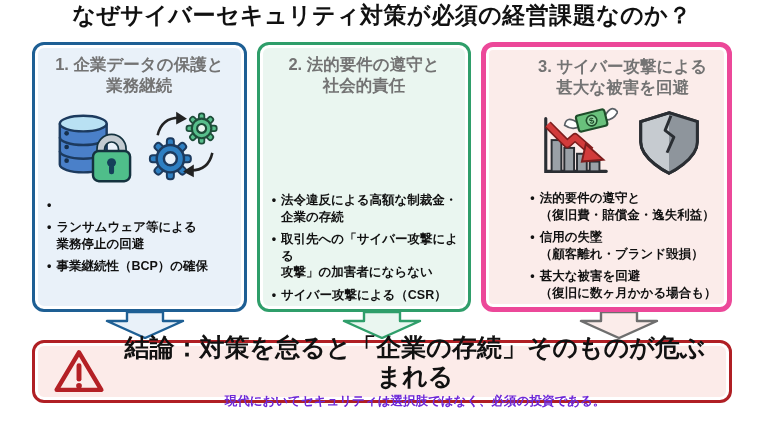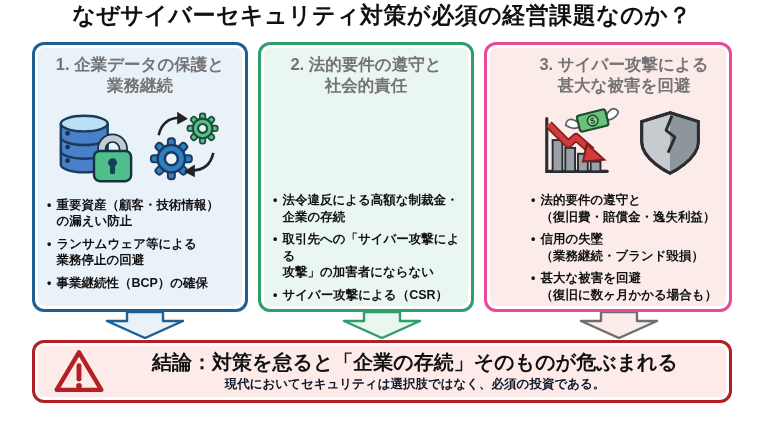--- a/index.html
+++ b/index.html
@@ -15,21 +15,21 @@
   .cols{
     display:flex;gap:10px;margin:11px 32px 0 32px;height:270px;
   }
   .card{
     flex:1;border-radius:12px;box-sizing:border-box;
     box-shadow:inset 0 0 0 3px #ffffff;
     display:flex;flex-direction:column;
   }
   .card.c1{background:#e9f1f9;border:3px solid #1e5f94;}
   .card.c2{background:#eaf6f0;border:3px solid #2f9e6a;justify-content:space-between;}
-  .card.c3{background:#fbecea;border:3px solid #ec4899;padding-left:32px;}
+  .card.c3{background:#fbecea;border:5px solid #ec4899;padding-left:32px;}
   .card-h{
     margin:0;padding:9px 4px 2px 4px;text-align:center;
     font-size:16.5px;font-weight:bold;line-height:1.3;white-space:pre-line;color:#737373;
   }
   .icons{
     display:flex;justify-content:center;align-items:center;gap:10px;
     height:92px;margin-top:2px;
   }
   .bullets{
     list-style:none;margin:4px 0 0 0;padding:0 8px 0 12px;
@@ -40,22 +40,22 @@
   .bt{white-space:pre-line;}
   .arrows{display:flex;gap:10px;margin:0 32px;height:27px;}
   .arrow-cell{flex:1;display:flex;justify-content:center;}
   .conclusion{
     margin:1px 32px 0 32px;height:63px;box-sizing:border-box;
     border:3.5px solid #b01f24;border-radius:12px;background:#fcebe9;
     box-shadow:inset 0 0 0 3px #ffffff;
     display:flex;align-items:center;padding:0 16px;gap:10px;
   }
   .ctext{flex:1;text-align:center;}
-  .c1line{font-size:20px;font-weight:bold;color:#111;line-height:1.15;}
-  .c2line{font-size:12.5px;font-weight:bold;color:#0f172a;margin-top:2px;font-family:Liberation Serif, serif;}
+  .c1line{font-size:25px;font-weight:bold;color:#111;line-height:1.15;}
+  .c2line{font-size:12.5px;font-weight:bold;color:#6d28d9;margin-top:2px;font-family:Liberation Serif, serif;}
   svg{display:block;}
 </style>
 </head>
 <body>
 
 <div class="poster">
 
   <h1 class="title">なぜサイバーセキュリティ対策が必須の経営課題なのか？</h1>
 
   <div class="cols">
@@ -97,22 +97,20 @@
           </g>
           <path d="M14 26 Q 18 8 36 8" fill="none" stroke="#222" stroke-width="2.6"></path>
           <polygon points="33,2 44,9 33,15" fill="#222"></polygon>
           <path d="M70 44 Q 66 62 48 62" fill="none" stroke="#222" stroke-width="2.6"></path>
           <polygon points="51,56 40,63 51,69" fill="#222"></polygon>
         </svg>
       </div>
       <ul class="bullets">
         <li>
             <span class="bm">•</span>
-            <span class="bt">重要資産（顧客・技術情報）
-の漏えい防止</span>
           </li>
         <li>
             <span class="bm">•</span>
             <span class="bt">ランサムウェア等による
 業務停止の回避</span>
           </li>
         <li>
             <span class="bm">•</span>
             <span class="bt">事業継続性（BCP）の確保</span>
           </li>
@@ -170,21 +168,21 @@
       </div>
       <ul class="bullets">
         <li>
             <span class="bm">•</span>
             <span class="bt">法的要件の遵守と
 （復旧費・賠償金・逸失利益）</span>
           </li>
         <li>
             <span class="bm">•</span>
             <span class="bt">信用の失墜
-（業務継続・ブランド毀損）</span>
+（顧客離れ・ブランド毀損）</span>
           </li>
         <li>
             <span class="bm">•</span>
             <span class="bt">甚大な被害を回避
 （復旧に数ヶ月かかる場合も）</span>
           </li>
       </ul>
     </section>
   </div>
 

